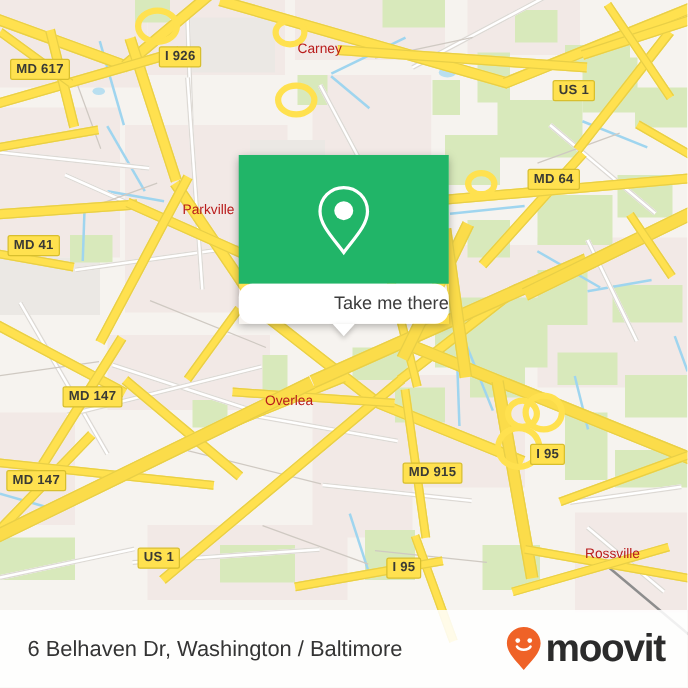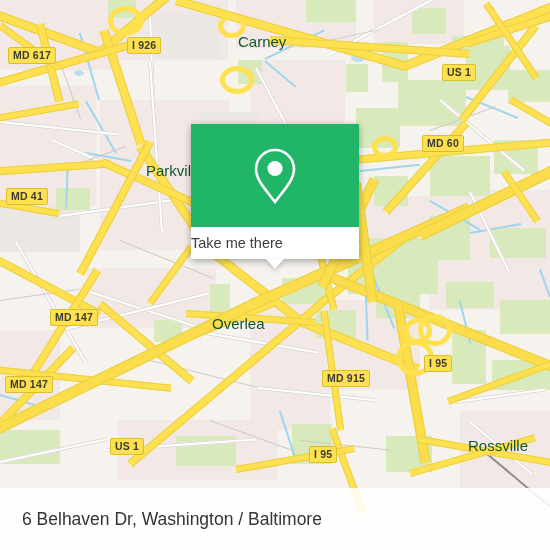--- a/index.html
+++ b/index.html
@@ -20,31 +20,31 @@
   .path{position:absolute;background:#cfc9c2;transform-origin:0 50%;}
   .stream{position:absolute;background:#9fd5ef;transform-origin:0 50%;}
   .rail{position:absolute;background:#8d8d8d;transform-origin:0 50%;}
 
   .ring{position:absolute;border:5px solid #ffe14f;border-radius:50%;background:transparent;box-sizing:border-box;}
 
   
   .shield{position:absolute;background:#ffe14f;border:1.5px solid #d8bf2e;border-radius:2px;
           color:#3a3a35;font-size:10.5px;font-weight:bold;line-height:13px;padding:1px 4px;
           white-space:nowrap;font-family:"Liberation Sans",sans-serif;letter-spacing:.2px;}
-  .place{position:absolute;color:#14532d;font-size:15px;white-space:nowrap;
+  .place{position:absolute;color:#b91c1c;font-size:11px;white-space:nowrap;
          font-family:"Liberation Sans",sans-serif;}
 
   
   #card{position:absolute;left:191px;top:124px;width:168px;height:135px;
         box-shadow:0 2px 7px rgba(0,0,0,.35);}
   #card-head{position:relative;width:100%;height:103px;background:#21b568;}
   #pin-wrap{position:absolute;left:0;top:0;width:100%;height:100%;
             display:flex;align-items:center;justify-content:center;}
   #card-foot{position:relative;width:100%;height:32px;background:#fff;
-             display:flex;align-items:center;justify-content:flex-start;}
+             display:flex;align-items:center;justify-content:flex-end;border-radius:11px;}
   #card-foot-label{color:#3c3c3c;font-size:14.5px;font-family:"Liberation Sans",sans-serif;}
   #card-tail{position:absolute;left:50%;top:100%;margin-left:-9px;width:0;height:0;
              border-left:9px solid transparent;border-right:9px solid transparent;
              border-top:10px solid #fff;filter:drop-shadow(0 2px 2px rgba(0,0,0,.22));}
 
   
   #attrib{position:absolute;left:0;top:462px;width:550px;height:26px;
           background:rgba(255,255,255,.72);display:flex;align-items:center;}
   #attrib-text{color:#3d3d3d;font-size:13.5px;padding-left:11px;
                font-family:"Liberation Sans",sans-serif;}
@@ -243,21 +243,21 @@
     <div class="rd" style="left:504px;top:168px;width:60px;height:7px;transform:rotate(56deg);"></div>
 
     <div class="place" style="left:238px;top:33px;">Carney</div>
     <div class="place" style="left:146px;top:162px;">Parkville</div>
     <div class="place" style="left:212px;top:315px;">Overlea</div>
     <div class="place" style="left:468px;top:437px;">Rossville</div>
 
     <div class="shield" style="left:8px;top:47px;">MD 617</div>
     <div class="shield" style="left:127px;top:37px;">I 926</div>
     <div class="shield" style="left:442px;top:64px;">US 1</div>
-    <div class="shield" style="left:422px;top:135px;">MD 60</div>
+    <div class="shield" style="left:422px;top:135px;">MD 64</div>
     <div class="shield" style="left:6px;top:188px;">MD 41</div>
     <div class="shield" style="left:50px;top:309px;">MD 147</div>
     <div class="shield" style="left:5px;top:376px;">MD 147</div>
     <div class="shield" style="left:322px;top:370px;">MD 915</div>
     <div class="shield" style="left:424px;top:355px;">I 95</div>
     <div class="shield" style="left:110px;top:438px;">US 1</div>
     <div class="shield" style="left:309px;top:446px;">I 95</div>
   </div>
 
   <div id="card">
@@ -271,15 +271,24 @@
     </div>
     <div id="card-foot">
       <span id="card-foot-label">Take me there</span>
       <div id="card-tail"></div>
     </div>
   </div>
 
 
   <div id="footer">
     <span id="footer-address">6 Belhaven Dr, Washington / Baltimore</span>
+    <div id="brand">
+      <svg width="30" height="38" viewBox="0 0 30 38" aria-hidden="true">
+        <path d="M15 1.5 C7.3 1.5 1.5 7.3 1.5 14.6 C1.5 22.3 9.2 29.2 15 36 C20.8 29.2 28.5 22.3 28.5 14.6 C28.5 7.3 22.7 1.5 15 1.5 Z" fill="#ef6227"></path>
+        <circle cx="10.2" cy="12.4" r="1.9" fill="#ffffff"></circle>
+        <circle cx="19.8" cy="12.4" r="1.9" fill="#ffffff"></circle>
+        <path d="M9.6 17.3 C11.6 20.6 18.4 20.6 20.4 17.3" fill="none" stroke="#ffffff" stroke-width="2.1" stroke-linecap="round"></path>
+      </svg>
+      <span id="brand-word">moovit</span>
+    </div>
   </div>
 
 </div>
 
 </body></html>

